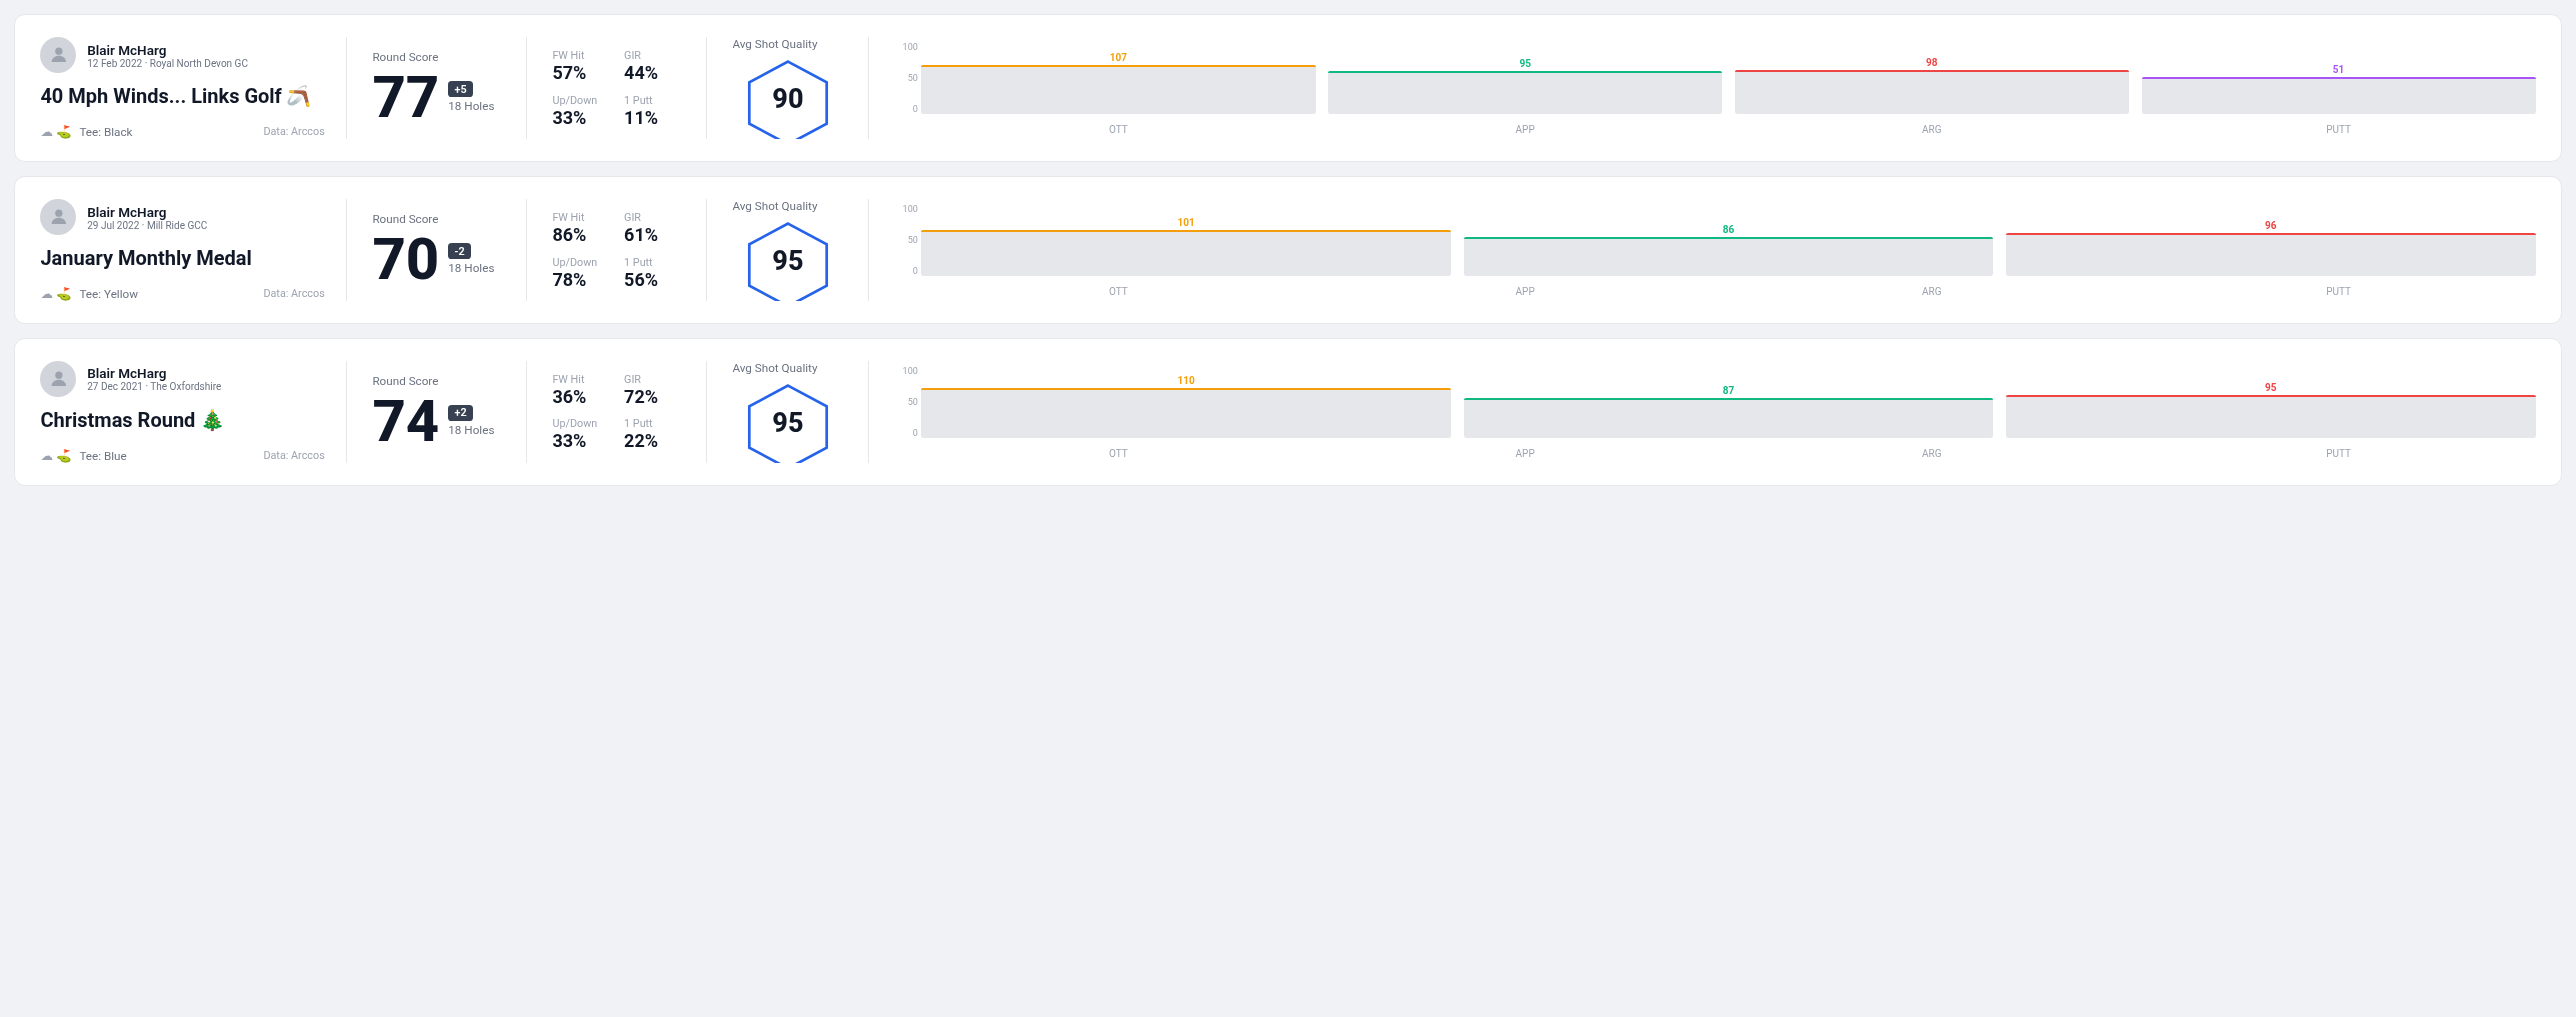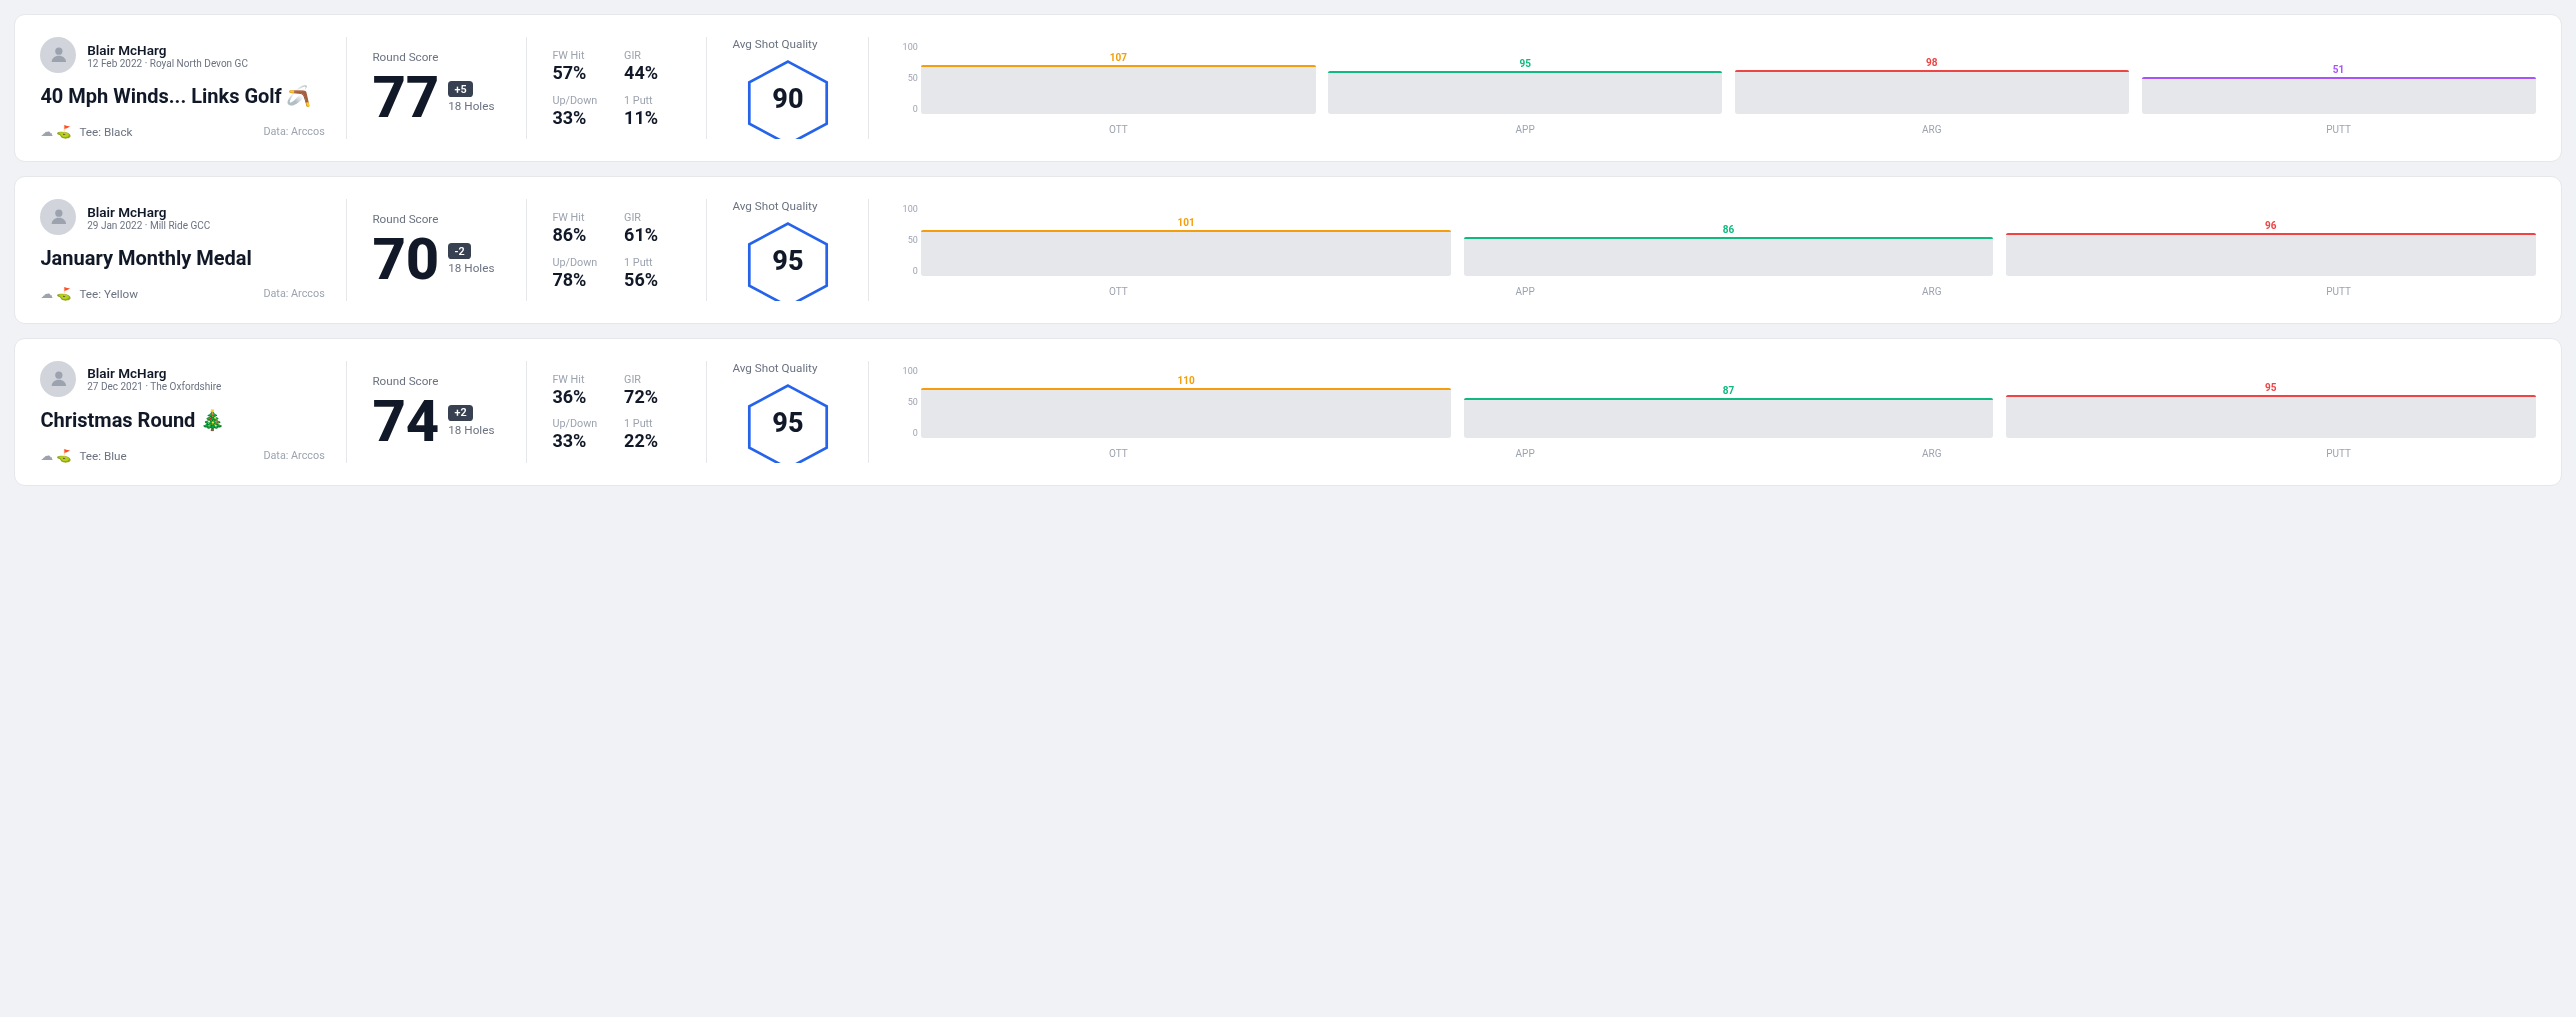--- a/index.html
+++ b/index.html
@@ -457,21 +457,21 @@
         <div>
           <div class="player-header">
             <div class="avatar">
               <svg viewBox="0 0 24 24">
                 <circle cx="12" cy="8" r="4"></circle>
                 <path d="M4 20c0-4 3.6-7 8-7s8 3 8 7"></path>
               </svg>
             </div>
             <div class="player-info">
               <span class="player-name">Blair McHarg</span>
-              <span class="player-meta">29 Jan 2022 · Mill Ride GCC</span>
+              <span class="player-meta">29 Jul 2022 · Mill Ride GCC</span>
             </div>
           </div>
           <div class="round-title">January Monthly Medal</div>
         </div>
         <div class="card-footer">
           <div class="tee-info">
             <div class="tee-icons">
               <span style="font-size:12.6px;color:#9ca3af;">☁</span>
               <span style="font-size:12.6px;color:#9ca3af;">⛳</span>
             </div>

